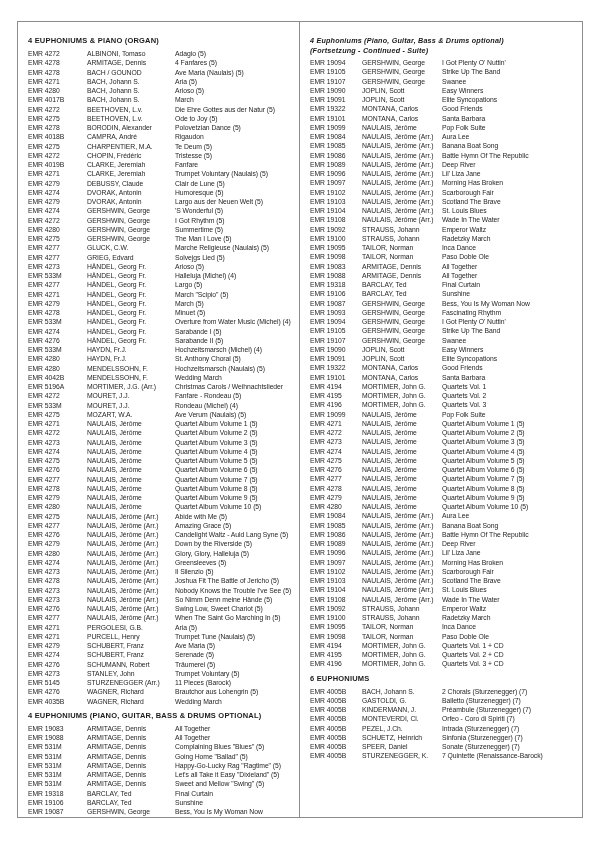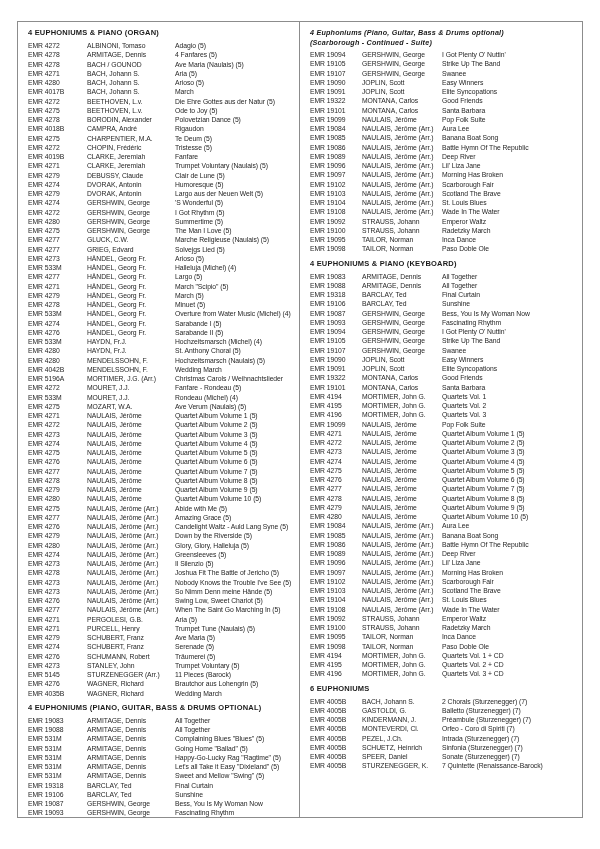--- a/index.html
+++ b/index.html
@@ -10,21 +10,21 @@
     border:1px solid #8c8c8c; display:flex; background:#fff;
   }
   .col { overflow:hidden; padding:4px 4px 0 10px; }
   .col-left  { width:282px; border-right:1px solid #8c8c8c; }
   .col-right { flex:1; }
 
   .sec-head {
     font-weight:bold; font-size:7.5px; letter-spacing:0.2px; color:#1b1b1b;
     line-height:10px; margin:5px 0 3px 0; white-space:nowrap;
   }
-  .sec-head.first { margin-top:2px; }
+  .sec-head.first { margin-top:10px; }
   .sec-head.italic { font-style:italic; font-size:7.2px; line-height:9.5px; margin-bottom:0; }
   .sec-sub {
     font-weight:bold; font-style:italic; font-size:7.2px; letter-spacing:0.2px;
     color:#1b1b1b; line-height:9.5px; margin:0 0 3px 0; white-space:nowrap;
   }
 
   .row {
     display:flex; line-height:9.25px; font-size:6.8px; letter-spacing:-0.05px;
     color:#1f1f1f; white-space:nowrap;
   }
@@ -449,21 +449,21 @@
           <span class="title">Bess, You Is My Woman Now</span>
         </div>
         <div class="row">
           <span class="code">EMR 19093</span>
           <span class="composer">GERSHWIN, George</span>
           <span class="title">Fascinating Rhythm</span>
         </div>
       </div>
     <div class="col col-right" id="col-right">
         <div class="sec-head first italic">4 Euphoniums (Piano, Guitar, Bass &amp; Drums optional)</div>
-        <div class="sec-sub">(Scarborough - Continued - Suite)</div>
+        <div class="sec-sub">(Fortsetzung - Continued - Suite)</div>
         <div class="row">
           <span class="code">EMR 19094</span>
           <span class="composer">GERSHWIN, George</span>
           <span class="title">I Got Plenty O' Nuttin'</span>
         </div>
         <div class="row">
           <span class="code">EMR 19105</span>
           <span class="composer">GERSHWIN, George</span>
           <span class="title">Strike Up The Band</span>
         </div>
@@ -560,21 +560,20 @@
         <div class="row">
           <span class="code">EMR 19095</span>
           <span class="composer">TAILOR, Norman</span>
           <span class="title">Inca Dance</span>
         </div>
         <div class="row">
           <span class="code">EMR 19098</span>
           <span class="composer">TAILOR, Norman</span>
           <span class="title">Paso Doble Ole</span>
         </div>
-        <div class="sec-head">4 EUPHONIUMS &amp; PIANO (KEYBOARD)</div>
         <div class="row">
           <span class="code">EMR 19083</span>
           <span class="composer">ARMITAGE, Dennis</span>
           <span class="title">All Together</span>
         </div>
         <div class="row">
           <span class="code">EMR 19088</span>
           <span class="composer">ARMITAGE, Dennis</span>
           <span class="title">All Together</span>
         </div>

